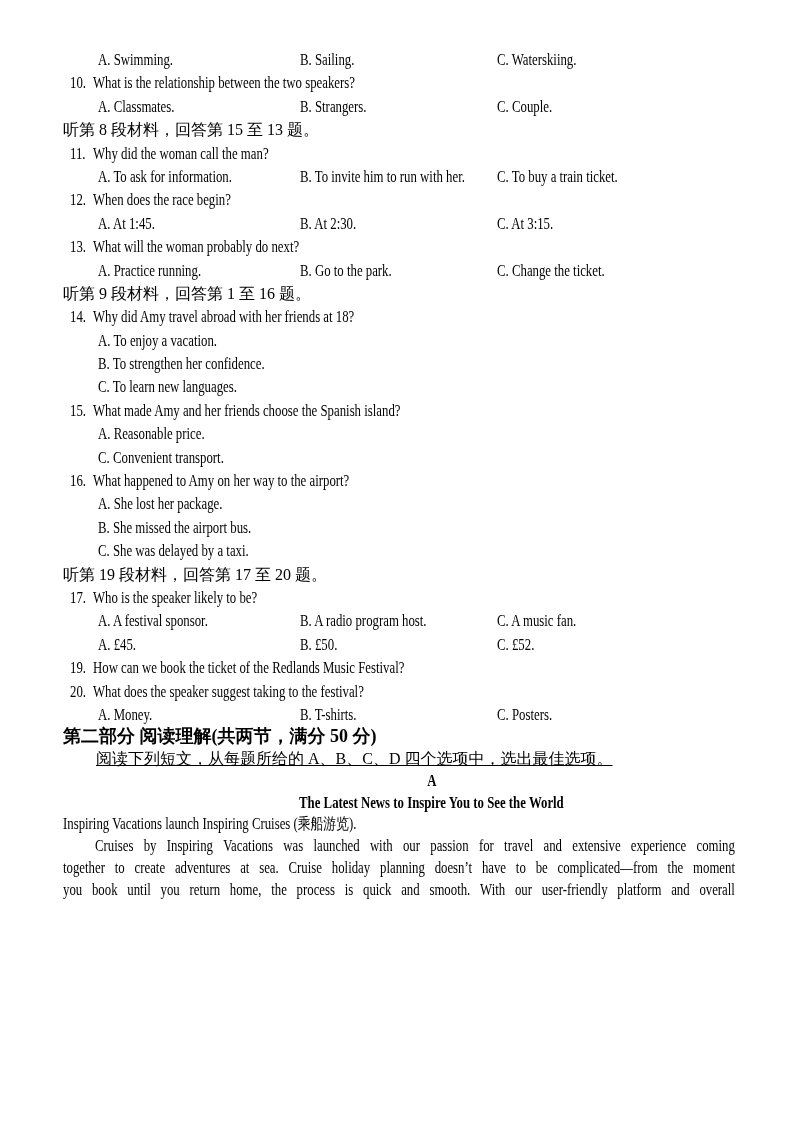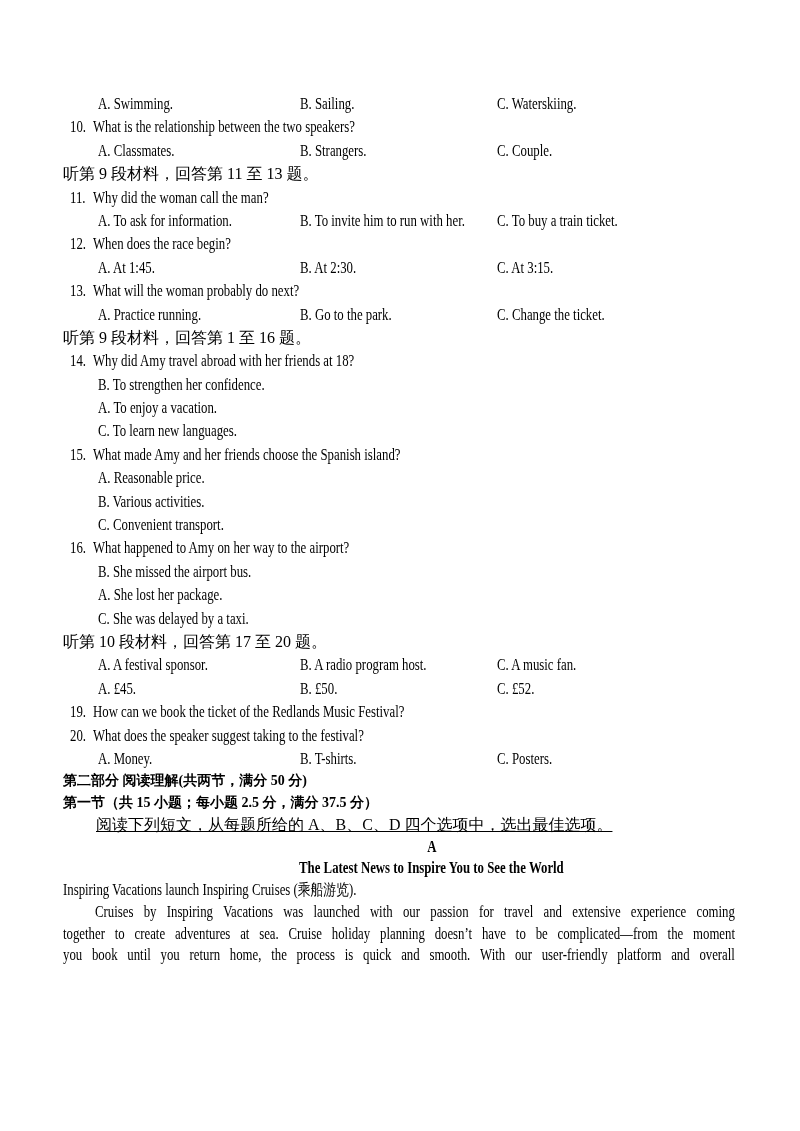--- a/index.html
+++ b/index.html
@@ -2,32 +2,32 @@
 <html><head>
 <meta charset="utf-8">
 <style>
   * { margin:0; padding:0; box-sizing:border-box; }
   html, body { background:#ffffff; }
   body {
     width:800px; height:1131px; overflow:hidden;
     font-family:"Liberation Serif","DejaVu Serif",serif;
     font-size:16px; color:#000000;
   }
-  #doc { padding:92px 0 0 63px; width:800px; }
+  #doc { padding:48px 0 0 63px; width:800px; }
   .line { position:relative; height:23.4px; line-height:23.4px; white-space:nowrap; }
   .line.tight { height:21.75px; line-height:21.75px; }
   .cond { display:inline-block; transform:scaleX(0.8); transform-origin:0 50%; }
   .options-row .opt { position:absolute; top:0; }
   .opt-a { left:35px; }
   .opt-b { left:237px; }
   .opt-c { left:434px; }
   .question .q-num { position:absolute; left:7px; }
   .question .q-text { position:absolute; left:30px; }
   .option-single { padding-left:35px; }
-  .heading { font-weight:bold; font-size:14px; }
+  .heading { font-weight:bold; font-size:18px; }
   .direction { padding-left:33px;text-decoration:underline; }
   .center-bold { text-align:center; font-weight:bold; }
   .center-bold .cond-c { display:inline-block; transform:scaleX(0.8); transform-origin:50% 50%; }
   .bold-left { font-weight:normal; }
   .para .pline {
     width:840px; display:flex; justify-content:space-between;
     transform:scaleX(0.8); transform-origin:0 50%; white-space:nowrap;
   }
   .para .pline.pindent { padding-left:40px; }
 </style>
@@ -42,21 +42,21 @@
     </div>
     <div class="line question">
       <span class="q-num cond">10.</span>
       <span class="q-text cond">What is the relationship between the two speakers?</span>
     </div>
     <div class="line options-row">
       <span class="opt opt-a cond">A. Classmates.</span>
       <span class="opt opt-b cond">B. Strangers.</span>
       <span class="opt opt-c cond">C. Couple.</span>
     </div>
-    <div class="line"><span>听第 9 段材料，回答第 11 至 13 题。</span></div>
+    <div class="line"><span>听第 8 段材料，回答第 15 至 13 题。</span></div>
     <div class="line question">
       <span class="q-num cond">11.</span>
       <span class="q-text cond">Why did the woman call the man?</span>
     </div>
     <div class="line options-row">
       <span class="opt opt-a cond">A. To ask for information.</span>
       <span class="opt opt-b cond">B. To invite him to run with her.</span>
       <span class="opt opt-c cond">C. To buy a train ticket.</span>
     </div>
     <div class="line question">
@@ -75,38 +75,41 @@
     <div class="line options-row">
       <span class="opt opt-a cond">A. Practice running.</span>
       <span class="opt opt-b cond">B. Go to the park.</span>
       <span class="opt opt-c cond">C. Change the ticket.</span>
     </div>
     <div class="line"><span>听第 9 段材料，回答第 1 至 16 题。</span></div>
     <div class="line question">
       <span class="q-num cond">14.</span>
       <span class="q-text cond">Why did Amy travel abroad with her friends at 18?</span>
     </div>
+    <div class="line option-single"><span class="cond">A. To enjoy a vacation.</span></div>
     <div class="line option-single"><span class="cond">B. To strengthen her confidence.</span></div>
-    <div class="line option-single"><span class="cond">A. To enjoy a vacation.</span></div>
     <div class="line option-single"><span class="cond">C. To learn new languages.</span></div>
     <div class="line question">
       <span class="q-num cond">15.</span>
       <span class="q-text cond">What made Amy and her friends choose the Spanish island?</span>
     </div>
     <div class="line option-single"><span class="cond">A. Reasonable price.</span></div>
-    <div class="line option-single"><span class="cond">B. Various activities.</span></div>
     <div class="line option-single"><span class="cond">C. Convenient transport.</span></div>
     <div class="line question">
       <span class="q-num cond">16.</span>
       <span class="q-text cond">What happened to Amy on her way to the airport?</span>
     </div>
+    <div class="line option-single"><span class="cond">A. She lost her package.</span></div>
     <div class="line option-single"><span class="cond">B. She missed the airport bus.</span></div>
-    <div class="line option-single"><span class="cond">A. She lost her package.</span></div>
     <div class="line option-single"><span class="cond">C. She was delayed by a taxi.</span></div>
-    <div class="line"><span>听第 10 段材料，回答第 17 至 20 题。</span></div>
+    <div class="line"><span>听第 19 段材料，回答第 17 至 20 题。</span></div>
+    <div class="line question">
+      <span class="q-num cond">17.</span>
+      <span class="q-text cond">Who is the speaker likely to be?</span>
+    </div>
     <div class="line options-row">
       <span class="opt opt-a cond">A. A festival sponsor.</span>
       <span class="opt opt-b cond">B. A radio program host.</span>
       <span class="opt opt-c cond">C. A music fan.</span>
     </div>
     <div class="line options-row">
       <span class="opt opt-a cond">A. £45.</span>
       <span class="opt opt-b cond">B. £50.</span>
       <span class="opt opt-c cond">C. £52.</span>
     </div>
@@ -117,21 +120,20 @@
     <div class="line question">
       <span class="q-num cond">20.</span>
       <span class="q-text cond">What does the speaker suggest taking to the festival?</span>
     </div>
     <div class="line options-row">
       <span class="opt opt-a cond">A. Money.</span>
       <span class="opt opt-b cond">B. T-shirts.</span>
       <span class="opt opt-c cond">C. Posters.</span>
     </div>
     <div class="line tight heading"><span>第二部分 阅读理解(共两节，满分 50 分)</span></div>
-    <div class="line tight heading"><span>第一节（共 15 小题；每小题 2.5 分，满分 37.5 分）</span></div>
     <div class="line tight direction"><span>阅读下列短文，从每题所给的 A、B、C、D 四个选项中，选出最佳选项。</span></div>
     <div class="line tight center-bold"><span class="cond-c">A</span></div>
     <div class="line tight center-bold"><span class="cond-c">The Latest News to Inspire You to See the World</span></div>
     <div class="line tight bold-left"><span class="cond">Inspiring Vacations launch Inspiring Cruises (乘船游览).</span></div>
     <div class="line tight para">
       <div class="pline pindent">
         <span>Cruises</span>
         <span>by</span>
         <span>Inspiring</span>
         <span>Vacations</span>

